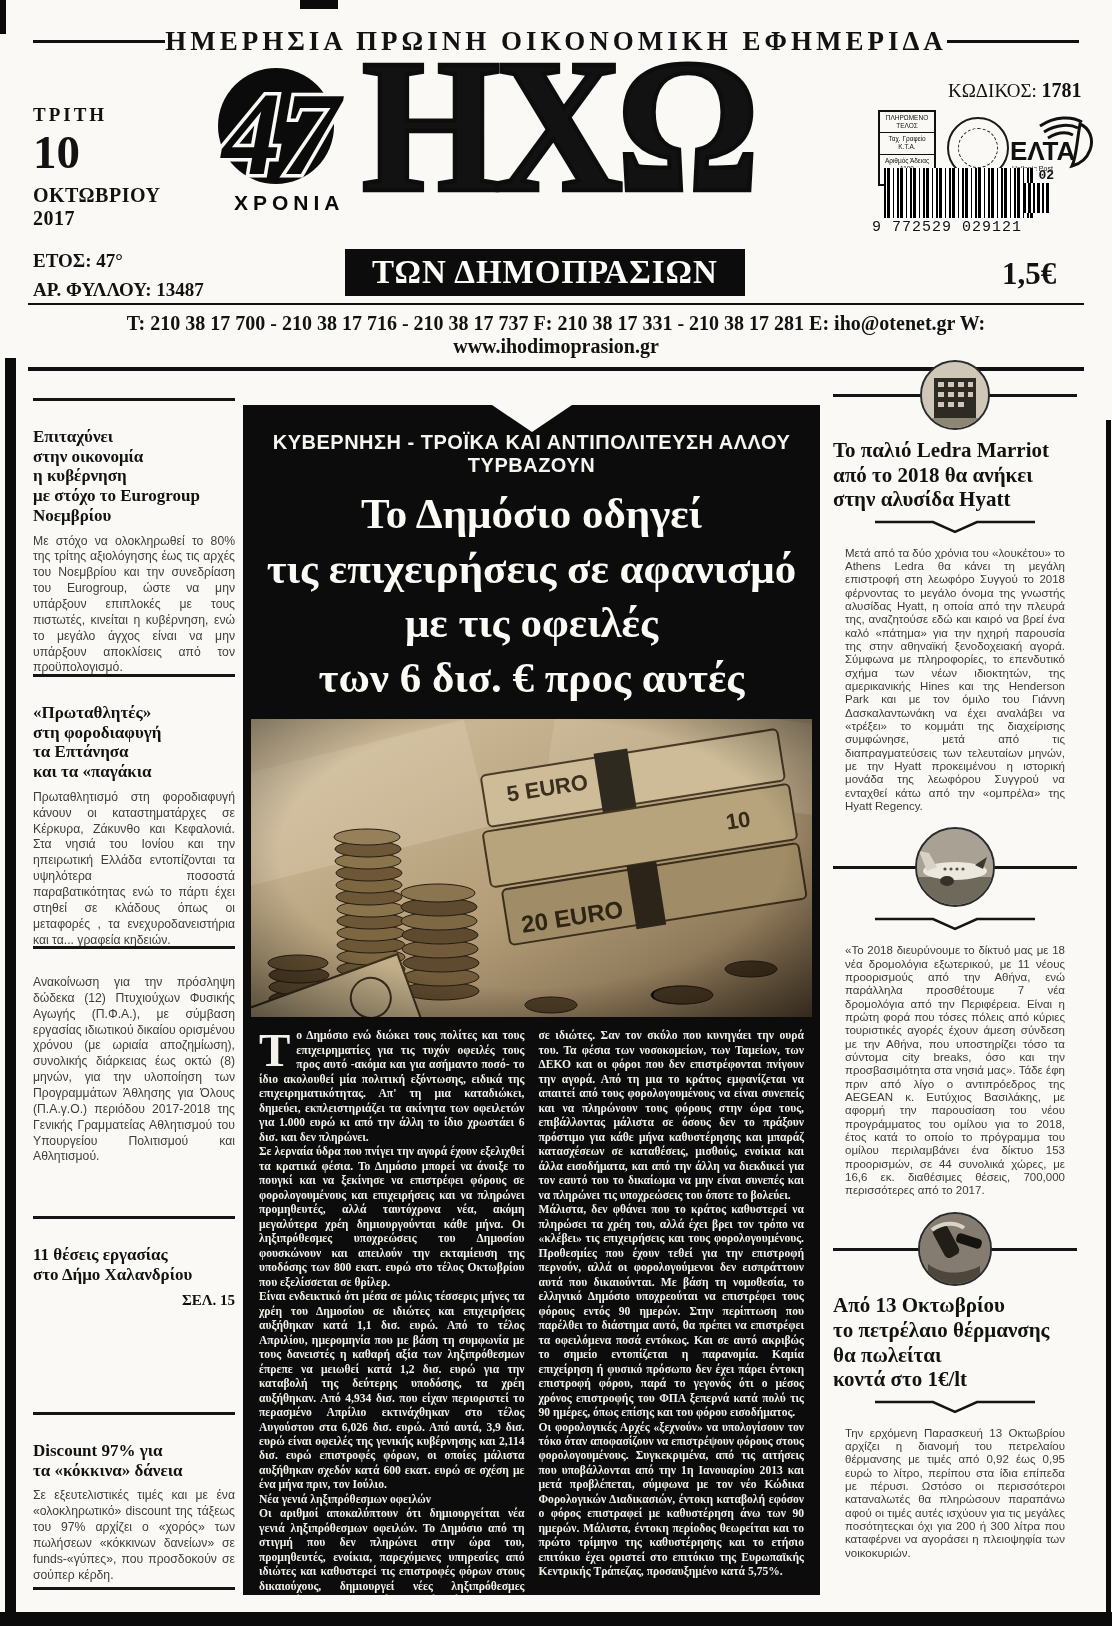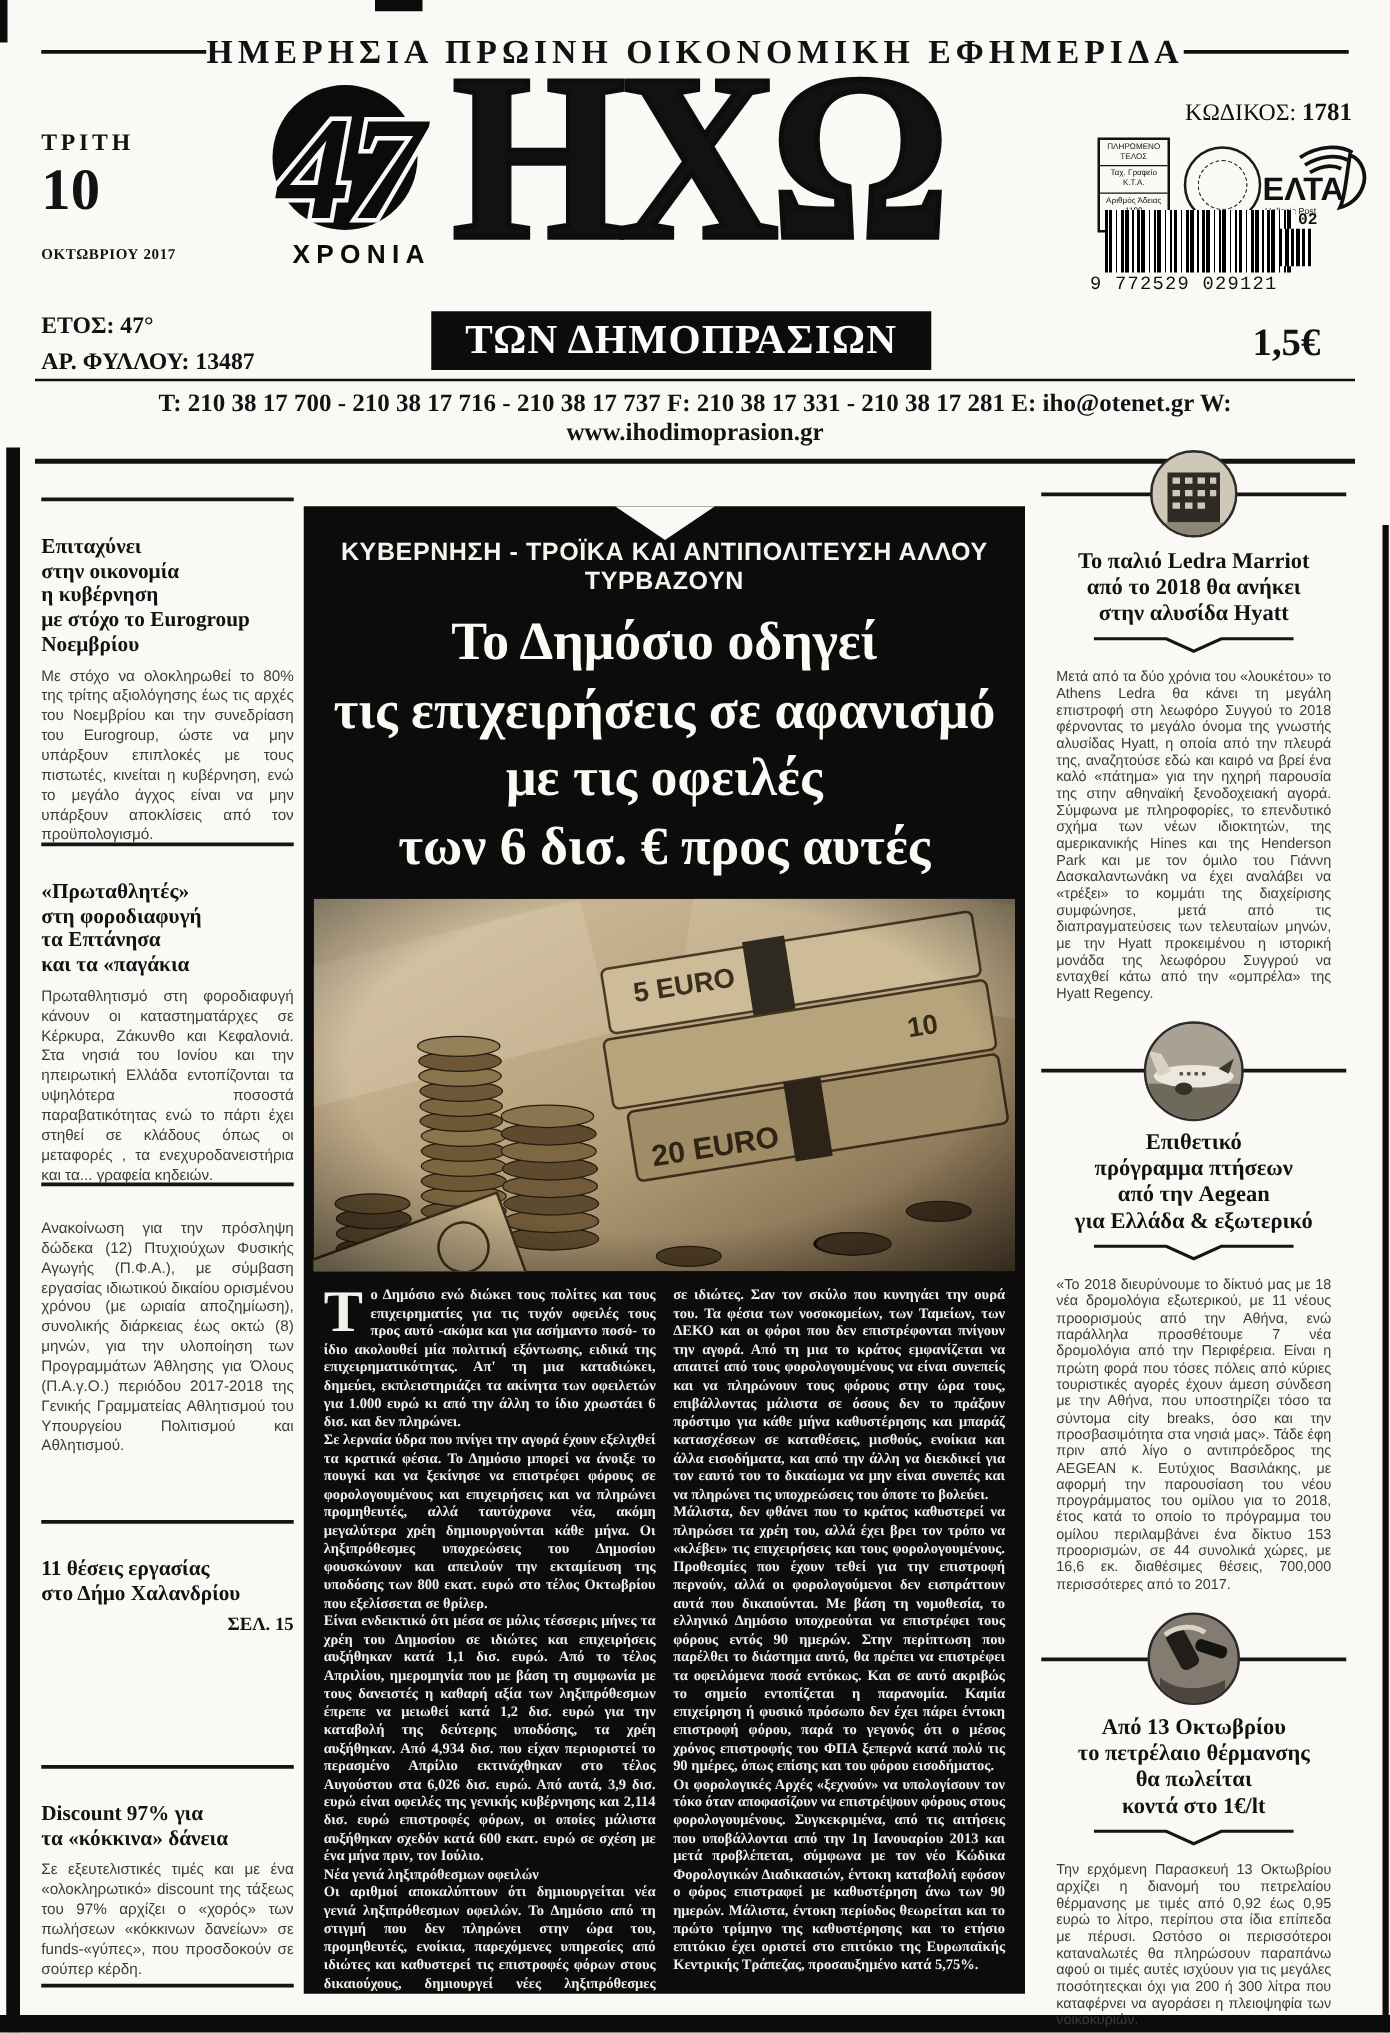--- a/index.html
+++ b/index.html
@@ -15,21 +15,21 @@
   .artifact-corner{position:absolute;left:0;top:0;width:6px;height:34px;background:#0b0b0b;}
 
   
   .tagline-row{position:absolute;top:26px;left:0;width:100%;display:flex;align-items:center;justify-content:center;}
   .tagline-row .rule{width:132px;height:3px;background:#101010;}
   .tagline{font-weight:bold;font-size:27px;letter-spacing:4px;white-space:nowrap;}
 
   .date-block{position:absolute;left:33px;top:104px;width:170px;font-weight:bold;}
   .date-day{font-size:19px;letter-spacing:3px;}
   .date-num{font-size:47px;line-height:1;margin-top:3px;}
-  .date-monthyear{font-size:12px;margin-top:20px;letter-spacing:.5px;}
+  .date-monthyear{font-size:20px;margin-top:8px;letter-spacing:.5px;}
 
   .logo47{position:absolute;left:214px;top:62px;width:180px;height:160px;}
   .etos{position:absolute;left:33px;top:250px;font-weight:bold;font-size:19px;}
   .issue{position:absolute;left:33px;top:279px;font-weight:bold;font-size:19px;}
 
   .paper-title{position:absolute;left:330px;top:26px;width:455px;text-align:center;
     font-weight:bold;font-size:178px;line-height:1.05;letter-spacing:-6px;
     -webkit-text-stroke:4px #0d0d0d;transform:scaleY(1.07);transform-origin:top;}
   .subtitle-bar{position:absolute;left:345px;top:249px;width:400px;height:47px;background:#0c0c0c;
     color:#fcfcf8;display:flex;align-items:center;justify-content:center;
@@ -82,21 +82,21 @@
   .dropcap{float:left;font-size:47px;line-height:.78;padding:3px 6px 0 0;font-weight:bold;}
   .subhead{font-weight:bold;}
 
   
   .right-col{position:absolute;left:833px;top:356px;width:244px;}
   .r-article{margin-bottom:6px;}
   .photo-divider{position:relative;height:78px;display:flex;align-items:center;justify-content:center;}
   .photo-divider .dline{position:absolute;top:50%;margin-top:-1.5px;left:0;right:0;height:3px;background:#151515;}
   .circle-photo{position:relative;border-radius:50%;overflow:hidden;border:2px solid #2b2b2b;background:#888;}
   .circle-photo svg{display:block;}
-  .r-article h3{margin:4px 0 0;text-align:center;font-size:18px;line-height:1.17;white-space:pre-line;font-weight:bold;}
+  .r-article h3{margin:4px 0 0;font-size:21px;line-height:1.17;white-space:pre-line;font-weight:bold;}
   .chevron-div{display:block;margin:7px auto 5px;}
   .r-article p{margin:12px;font-size:11.5px;line-height:1.16;color:#3b3b3b;text-align:justify;}
 </style>
 </head>
 <body>
 
 <div class="page">
 
   <div class="edge-left"></div>
   <div class="edge-right"></div>
@@ -356,24 +356,20 @@
             <ellipse cx="30" cy="52" rx="7" ry="5" fill="#34312a"></ellipse>
             <g fill="#55514a">
                 <circle cx="28" cy="40" r="1.6"></circle>
                 <circle cx="34" cy="40" r="1.6"></circle>
                 <circle cx="40" cy="40" r="1.6"></circle>
                 <circle cx="46" cy="40" r="1.6"></circle>
               </g>
           </svg>
         </div>
       </div>
-      <h3>Επιθετικό
-πρόγραμμα πτήσεων
-από την Aegean
-για Ελλάδα &amp; εξωτερικό</h3>
       <svg class="chevron-div" width="160" height="16" viewBox="0 0 160 16">
         <polyline points="0,3 58,3 80,13 102,3 160,3" fill="none" stroke="#151515" stroke-width="2.5"></polyline>
       </svg>
       <p class="sans">«Το 2018 διευρύνουμε το δίκτυό μας με 18 νέα δρομολόγια εξωτερικού, με 11 νέους προορισμούς από την Αθήνα, ενώ παράλληλα προσθέτουμε 7 νέα δρομολόγια από την Περιφέρεια. Είναι η πρώτη φορά που τόσες πόλεις από κύριες τουριστικές αγορές έχουν άμεση σύνδεση με την Αθήνα, που υποστηρίζει τόσο τα σύντομα city breaks, όσο και την προσβασιμότητα στα νησιά μας». Τάδε έφη πριν από λίγο ο αντιπρόεδρος της AEGEAN κ. Ευτύχιος Βασιλάκης, με αφορμή την παρουσίαση του νέου προγράμματος του ομίλου για το 2018, έτος κατά το οποίο το πρόγραμμα του ομίλου περιλαμβάνει ένα δίκτυο 153 προορισμών, σε 44 συνολικά χώρες, με 16,6 εκ. διαθέσιμες θέσεις, 700,000 περισσότερες από το 2017.</p>
     </div>
 
     <div class="r-article">
       <div class="photo-divider" style="height:80px">
         <div class="dline"></div>
         <div class="circle-photo">

